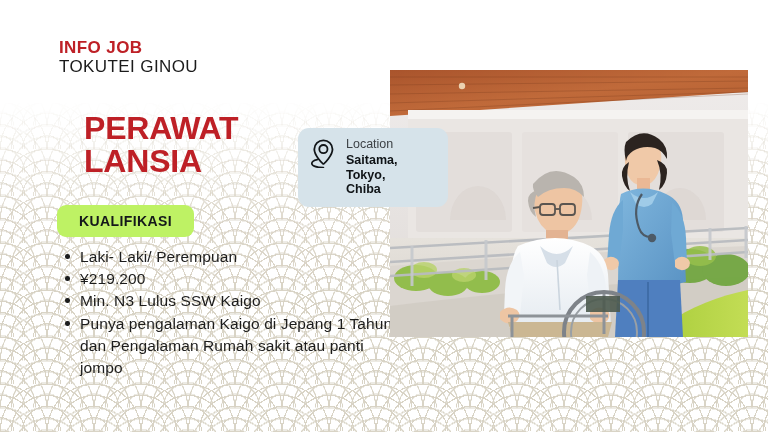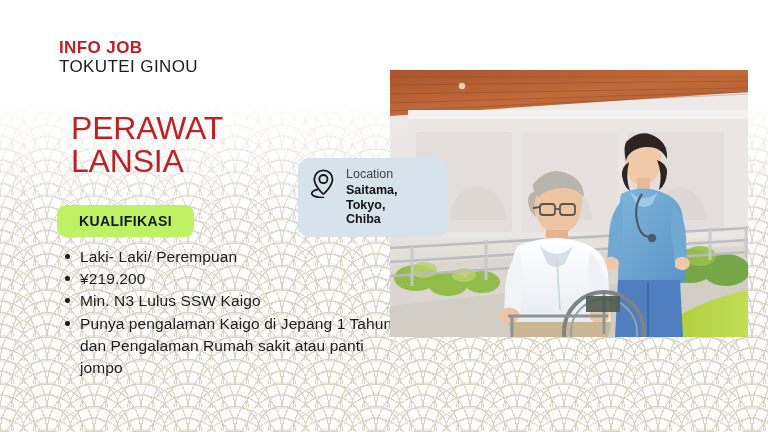--- a/index.html
+++ b/index.html
@@ -40,22 +40,22 @@
   .kicker .l1{
     font-size:17px;font-weight:bold;letter-spacing:.4px;
     color:#be2026;display:block;
   }
   .kicker .l2{
     font-size:17px;font-weight:normal;letter-spacing:.4px;
     color:#1b1b1b;display:block;
   }
 
   .headline{
-    position:absolute;left:71px;top:112px;
-    font-size:32px;font-weight:normal;line-height:1.04;
+    position:absolute;left:84px;top:112px;
+    font-size:32px;font-weight:bold;line-height:1.04;
     letter-spacing:-.2px;color:#be2026;
   }
   .headline span{display:block;}
 
   .qual-badge{
     position:absolute;left:57px;top:205px;
     background:#bef264;border-radius:9px;
     padding:8px 22px 8px 22px;
     font-size:14px;font-weight:bold;letter-spacing:.4px;color:#14181a;
   }
@@ -82,21 +82,21 @@
     overflow:hidden;background:#e8e6e3;
   }
   .photo svg{display:block;width:100%;height:100%;}
 
   
   .loc-card{
     position:absolute;left:298px;top:128px;
     background:#d6e3ea;border-radius:11px;
     padding:9px 16px 10px 12px;
     display:flex;align-items:flex-start;gap:9px;
-    width:150px;box-sizing:border-box;margin-top:30px;
+    width:150px;box-sizing:border-box;
   }
   .loc-pin{width:27px;height:30px;flex:0 0 auto;margin-top:1px;}
   .loc-txt{line-height:1.18;}
   .loc-label{font-size:12.5px;color:#3d4246;display:block;margin-bottom:1px;}
   .loc-value{font-size:12.5px;font-weight:bold;color:#0f1316;display:block;}
 </style>
 </head>
 <body>
 
 <div id="poster">

